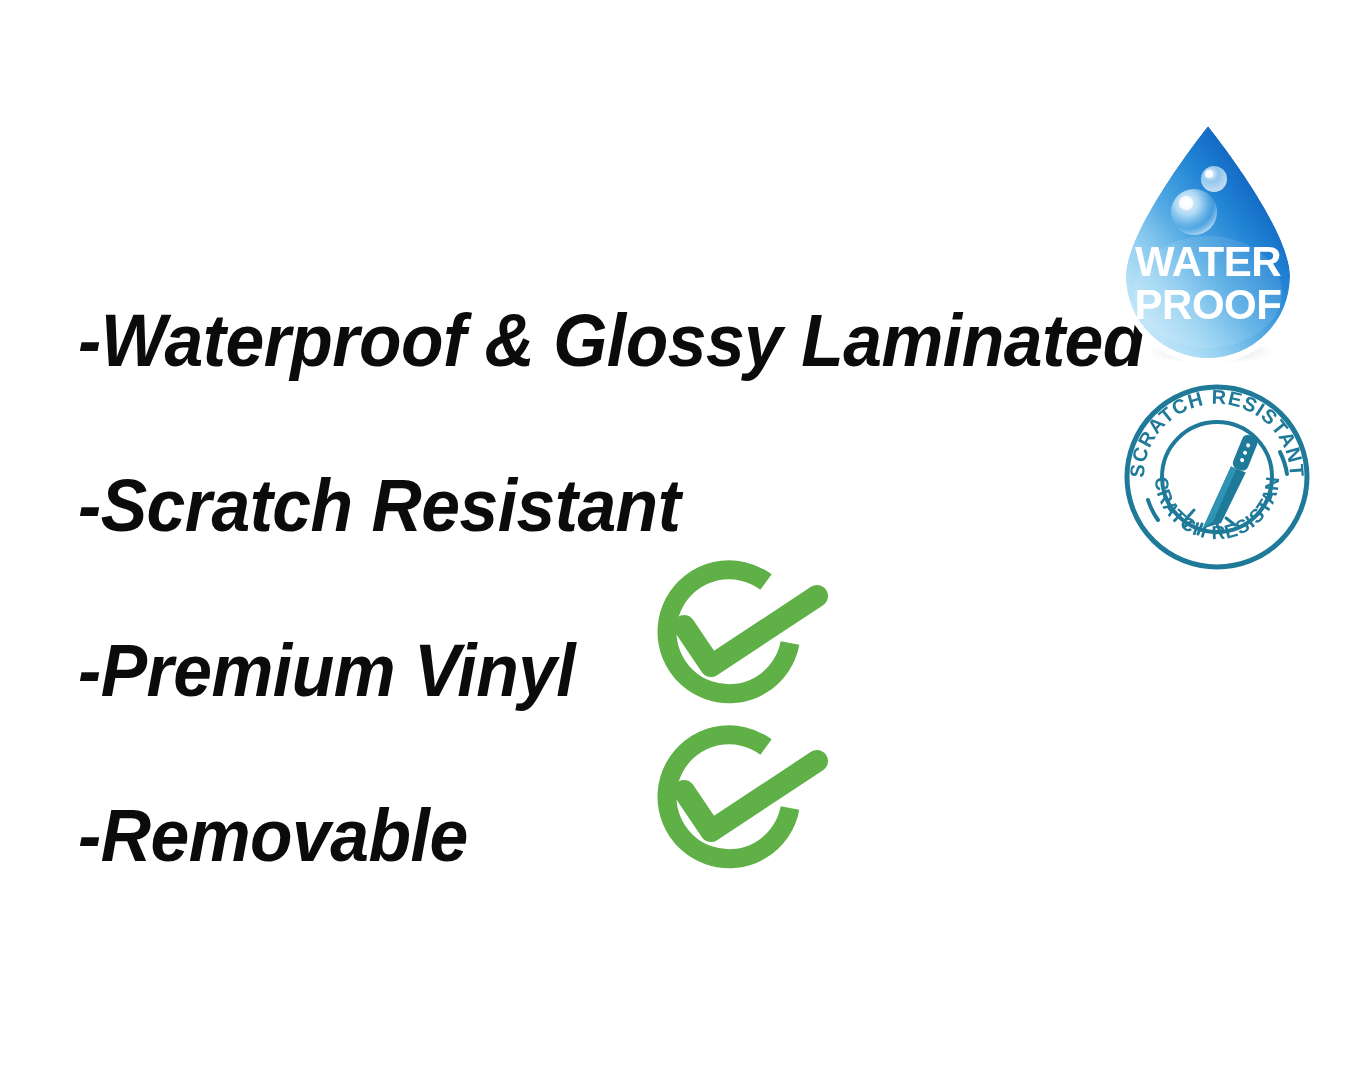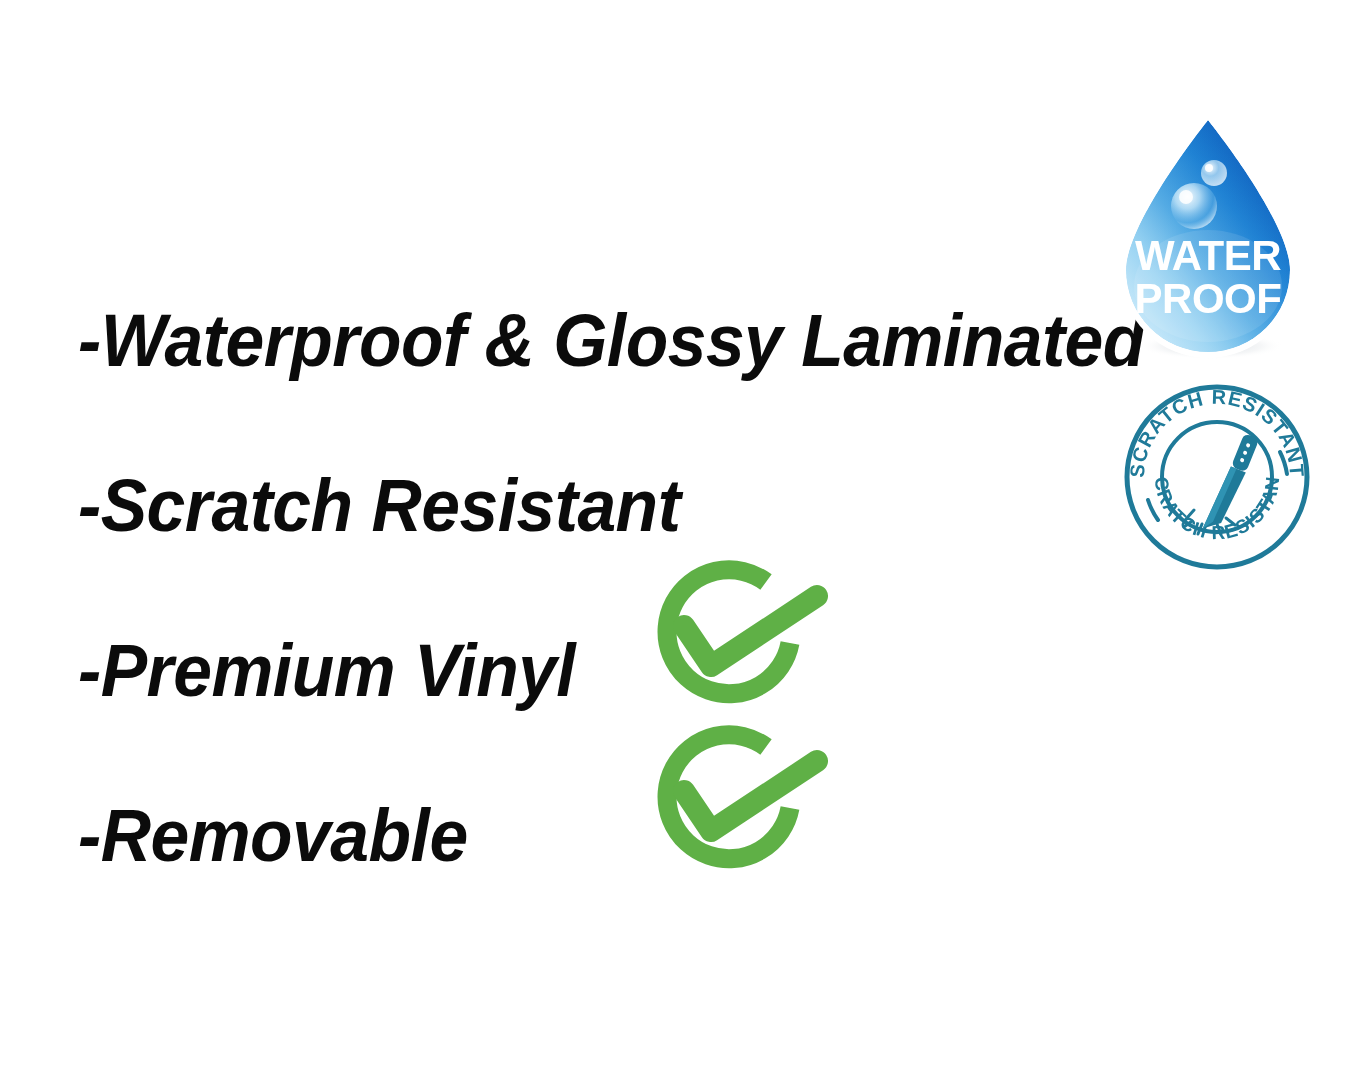--- a/index.html
+++ b/index.html
@@ -39,21 +39,21 @@
   }
   .feature-line.line-1 { font-size: 74px; }
   .feature-line.line-2 { font-size: 74px; }
   .feature-line.line-3 { font-size: 74px; }
   .feature-line.line-4 { font-size: 74px; }
 
   
   .waterdrop-badge {
     position: absolute;
     left: 1108px;
-    top: 110px;
+    top: 116px;
     width: 200px;
     height: 250px;
   }
   .waterdrop-badge svg { display: block; }
 
   
   .scratch-seal {
     position: absolute;
     left: 1122px;
     top: 382px;

